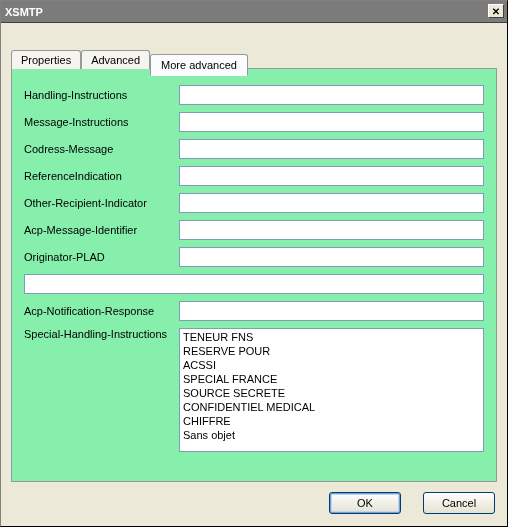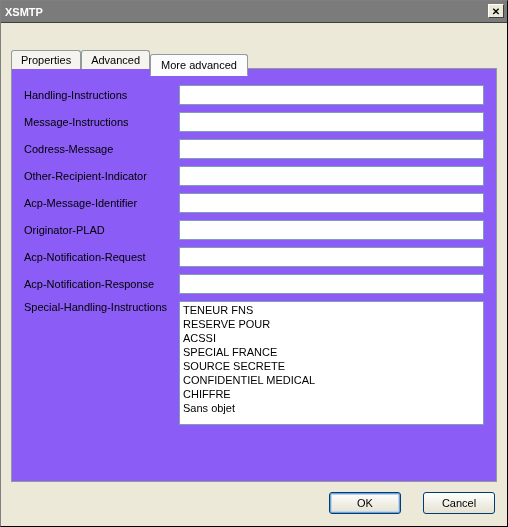--- a/index.html
+++ b/index.html
@@ -85,21 +85,21 @@
     border-top: 2px solid #E8B06A;
     border-top: 1px solid #919B9C;
     padding: 4px 10px 4px 10px;
     top: 7px;
     z-index: 3;
     border-bottom: 1px solid #FCFCFE;
     margin-bottom: -1px;
   }
   .tabpanel {
     border: 1px solid #919B9C;
-    background: #8b5cf6;
+    background: #86efac;
     flex: 1;
     padding: 16px 12px 12px 12px;
     position: relative;
     z-index: 1;
   }
   .form-row {
     display: flex; align-items: center;
     margin-bottom: 7px;
   }
   .form-row.tall { align-items: flex-start; margin-bottom: 12px; }
@@ -180,38 +180,41 @@
       <div class="form-row">
         <span class="lbl">Message-Instructions</span>
         <input class="txt" type="text" value="" style="">
       </div>
 
       <div class="form-row">
         <span class="lbl">Codress-Message</span>
         <input class="txt" type="text" value="" style="">
       </div>
 
+      <div class="form-row">
+        <span class="lbl">ReferenceIndication</span>
+        <input class="txt" type="text" value="" style="">
+      </div>
 
       <div class="form-row">
         <span class="lbl">Other-Recipient-Indicator</span>
         <input class="txt" type="text" value="" style="">
       </div>
 
       <div class="form-row">
         <span class="lbl">Acp-Message-Identifier</span>
         <input class="txt" type="text" value="" style="">
       </div>
 
       <div class="form-row">
         <span class="lbl">Originator-PLAD</span>
         <input class="txt" type="text" value="" style="">
       </div>
 
       <div class="form-row">
-        <span class="lbl">Acp-Notification-Request</span>
         <input class="txt" type="text" value="" style="">
       </div>
 
       <div class="form-row">
         <span class="lbl">Acp-Notification-Response</span>
         <input class="txt" type="text" value="" style="">
       </div>
 
       <div class="form-row tall">
         <span class="lbl">Special-Handling-Instructions</span>

